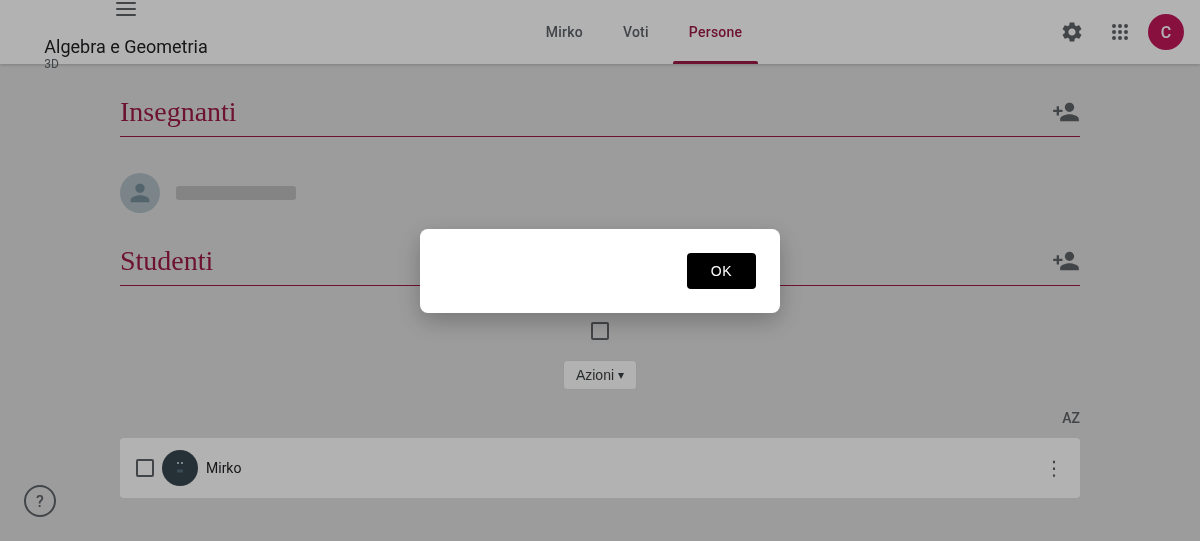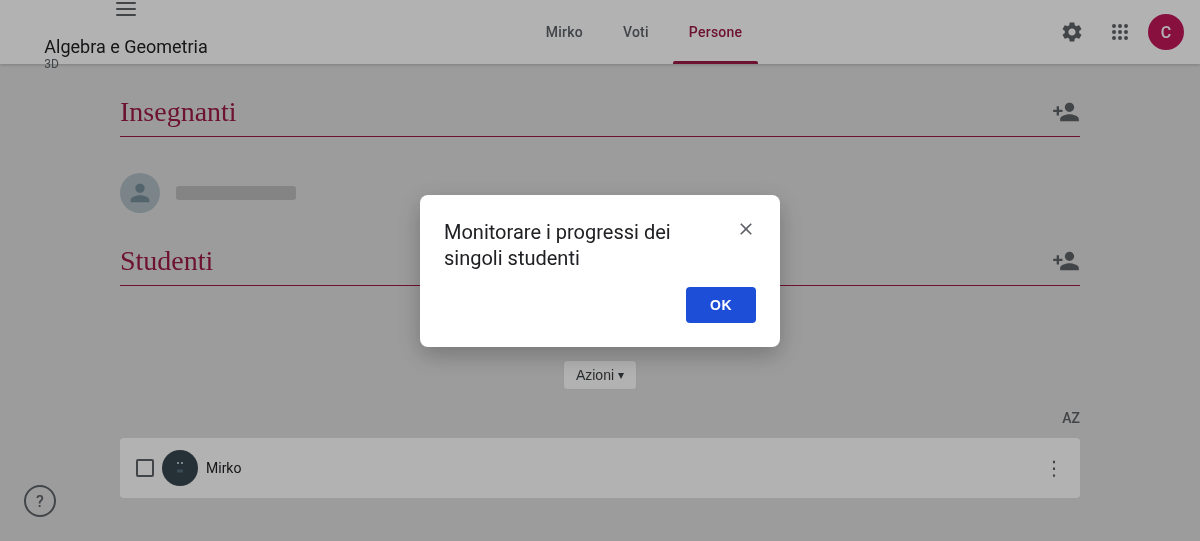--- a/index.html
+++ b/index.html
@@ -284,27 +284,27 @@
       font-size: 14px;
       color: #5f6368;
       line-height: 1.5;
       margin-bottom: 24px;
     }
     .dialog-footer {
       display: flex;
       justify-content: flex-end;
     }
     .ok-btn {
-      background: #1d4ed8;
+      background: #000000;
       color: #fff;
       border: none;
       border-radius: 4px;
       padding: 10px 24px;
       font-size: 14px;
-      font-weight: 700;
+      font-weight: 400;
       cursor: pointer;
       letter-spacing: 0.5px;
     }
 
     
     .help-btn {
       position: fixed;
       bottom: 24px;
       left: 24px;
       width: 32px;
@@ -419,27 +419,19 @@
         </svg>
       </div>
       <span class="student-name">Mirko</span>
       <div class="more-vert">⋮</div>
     </div>
   </div>
 </div>
 
 <div class="overlay">
   <div class="dialog">
-    <div class="dialog-header">
-      <h3 class="dialog-title">Monitorare i progressi dei singoli studenti</h3>
-      <div class="dialog-close">
-        <svg width="20" height="20" viewBox="0 0 24 24">
-          <path d="M19 6.41L17.59 5 12 10.59 6.41 5 5 6.41 10.59 12 5 17.59 6.41 19 12 13.41 17.59 19 19 17.59 13.41 12z" fill="#5f6368"></path>
-        </svg>
-      </div>
-    </div>
     <div class="dialog-footer">
       <button class="ok-btn">OK</button>
     </div>
   </div>
 </div>
 
 <div class="help-btn">?</div>
 
 </body></html>

